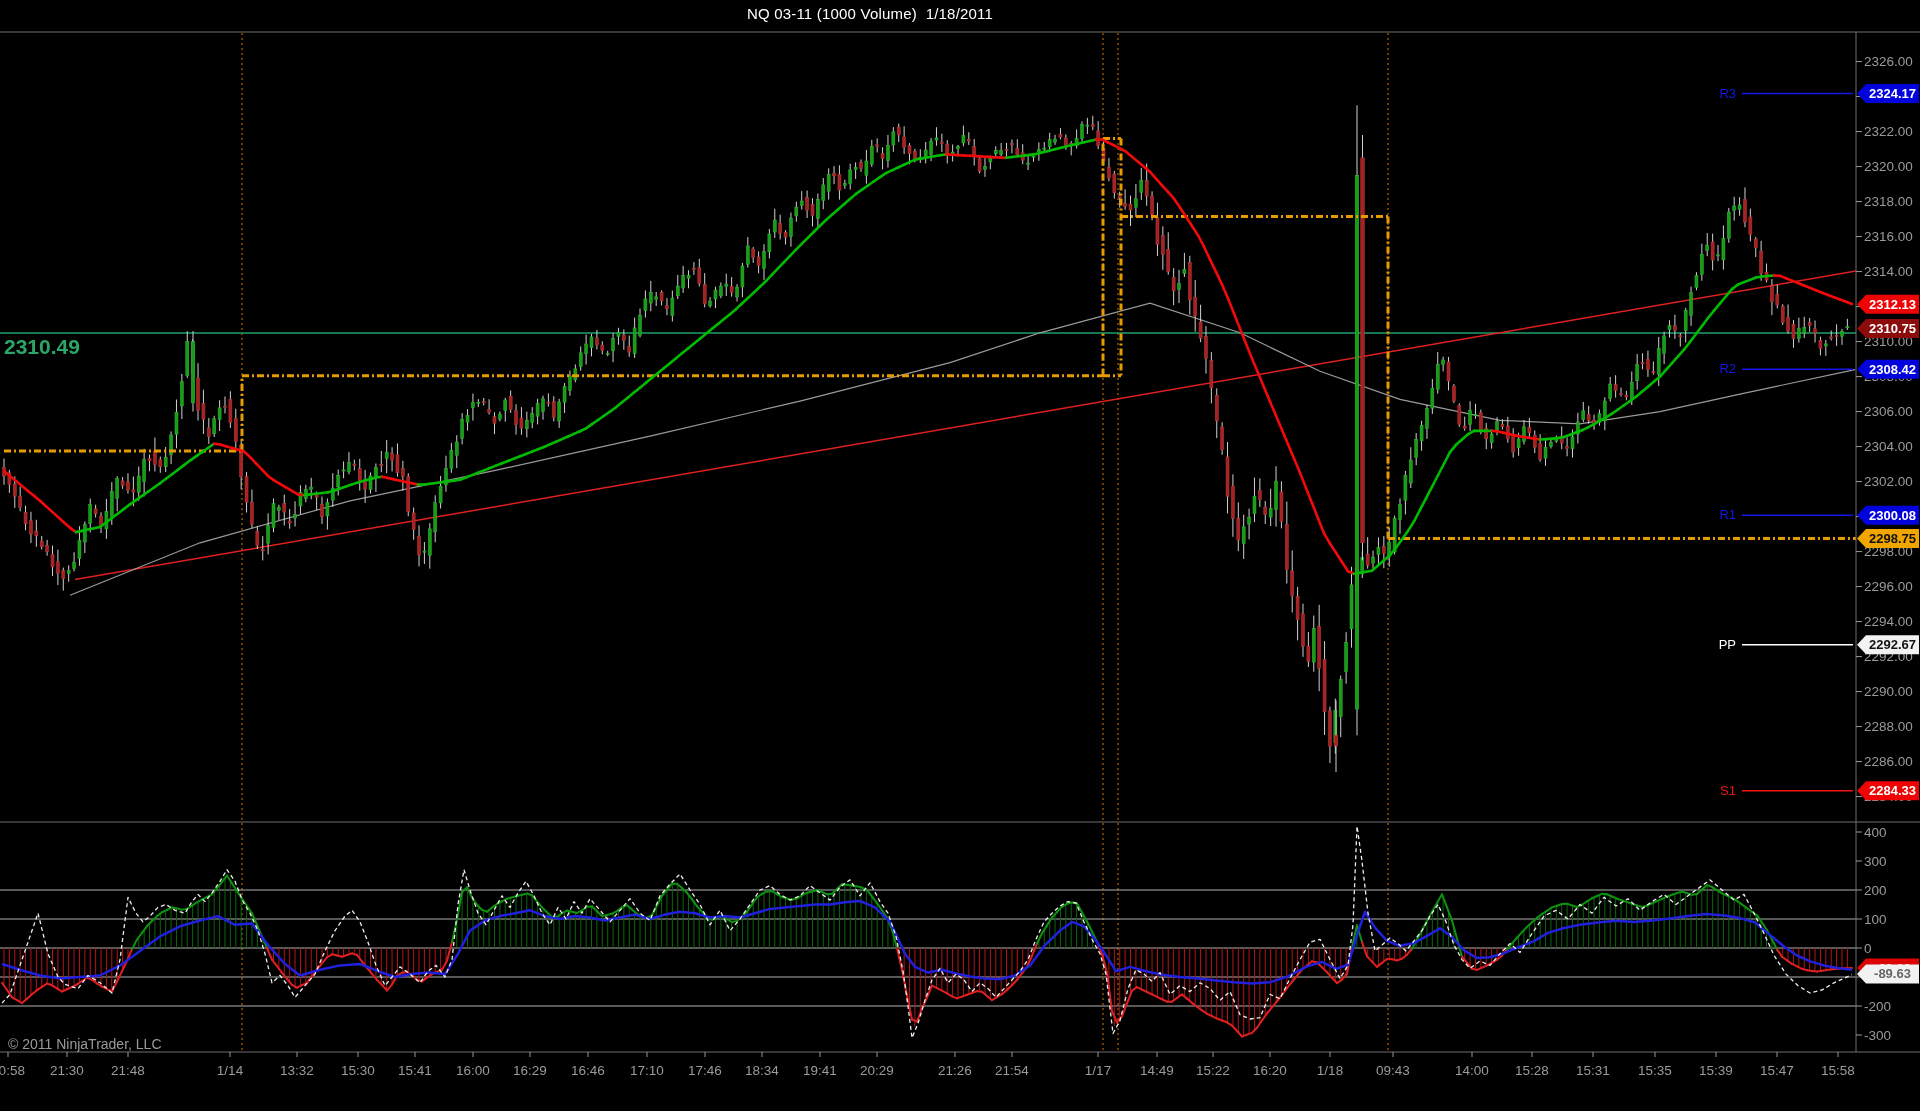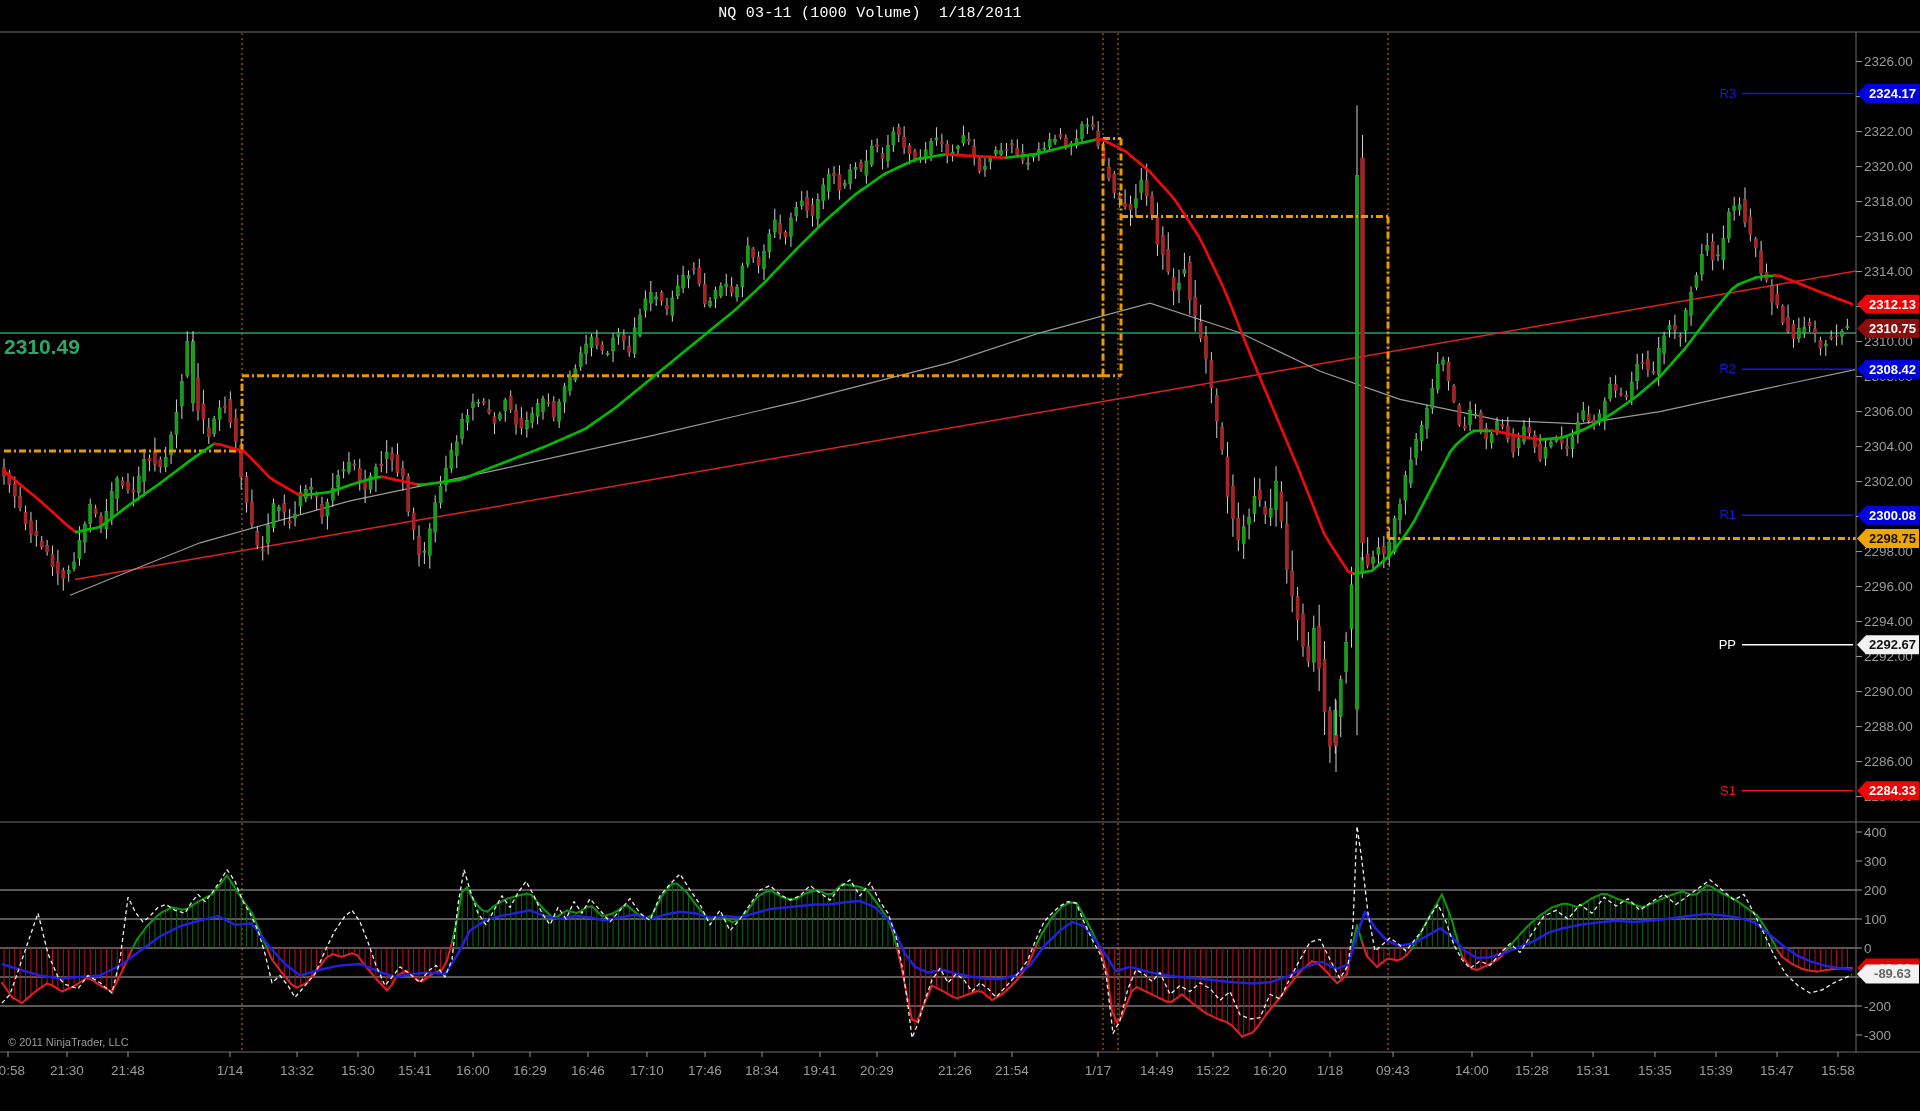--- a/index.html
+++ b/index.html
@@ -1,20 +1,20 @@
 <!DOCTYPE html>
 <html><head>
 <meta charset="utf-8">
 <style>
   html,body{margin:0;padding:0;background:#000;}
   #stage{position:relative;width:1920px;height:1111px;background:#000;overflow:hidden;
          font-family:"Liberation Sans",sans-serif;}
   #title{position:absolute;top:5px;left:0;width:1740px;text-align:center;color:#fff;
-         font-size:15px;letter-spacing:0.2px;white-space:pre;font-family:Liberation Mono, monospace;}
-  #copyright{position:absolute;left:8px;top:1036px;color:#9a9a9a;font-size:11px;}
+         font-size:15px;letter-spacing:0.2px;white-space:pre;}
+  #copyright{position:absolute;left:8px;top:1036px;color:#9a9a9a;font-size:14px;}
   svg{position:absolute;left:0;top:0;}
   text{font-family:"Liberation Sans",sans-serif;}
 </style>
 </head>
 <body>
 
 <div id="stage">
   <div id="title">NQ 03-11 (1000 Volume)  1/18/2011</div>
   <svg id="cv" width="1920" height="1111" viewBox="0 0 1920 1111">
     <defs>

